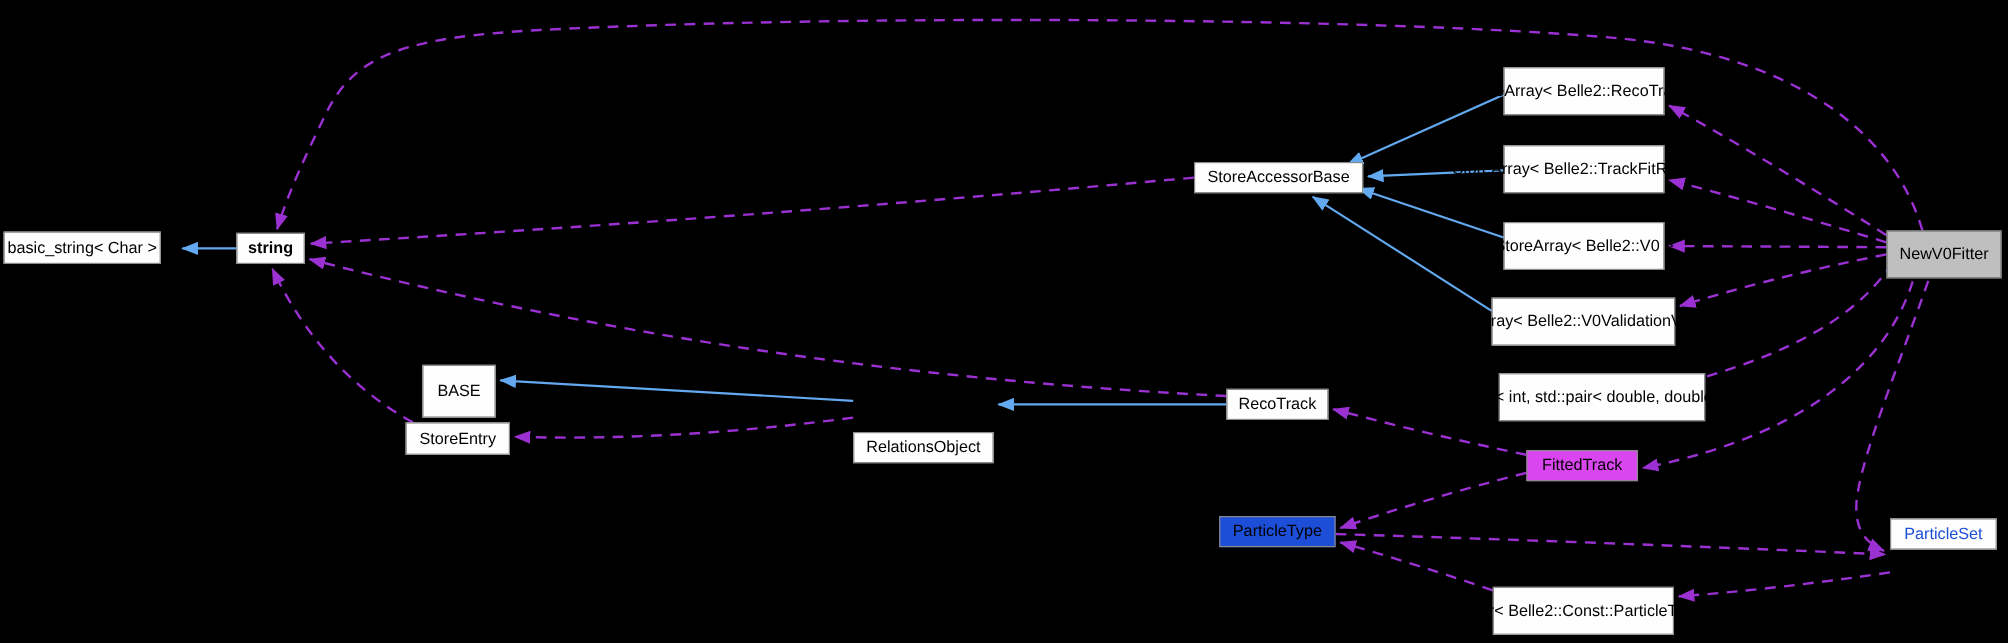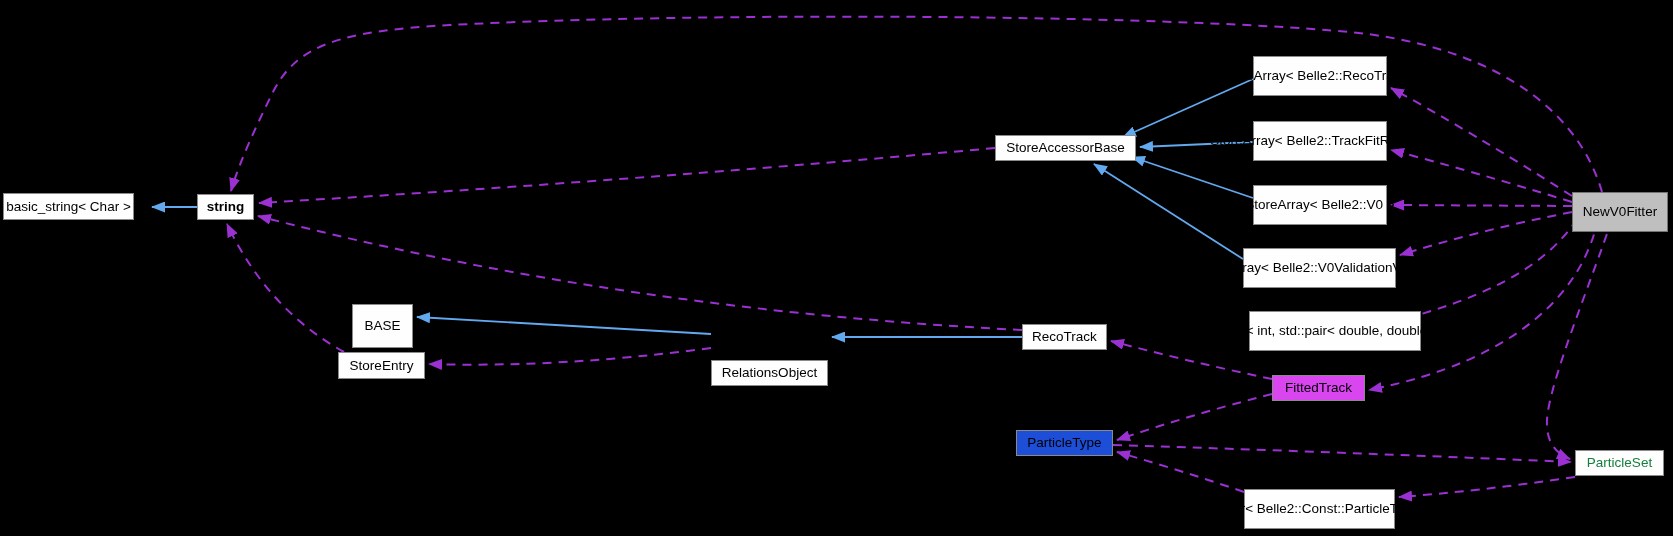--- a/index.html
+++ b/index.html
@@ -139,17 +139,17 @@
       <div class="node" style="left: 1272px; top: 375px; width: 93px; height: 26px; background: #d946ef; border: 1.5px solid rgb(138, 138, 138); color: rgb(0, 0, 0);">
         <span>FittedTrack</span>
       </div>
       <div class="node" style="left: 1016px; top: 430px; width: 97px; height: 26px; background: #1d4ed8; border: 1.5px solid rgb(138, 138, 138); color: rgb(0, 0, 0);">
         <span>ParticleType</span>
       </div>
       <div class="node" style="left: 1244px; top: 489px; width: 151px; height: 40px; background: rgb(254, 254, 254); border: 1.5px solid rgb(138, 138, 138); color: rgb(0, 0, 0); justify-content: center;">
         <span>vector&lt; Belle2::Const</span>
         <span>::ParticleType &gt;</span>
       </div>
-      <div class="node" style="left: 1575px; top: 450px; width: 89px; height: 26px; background: rgb(254, 254, 254); border: 1.5px solid rgb(138, 138, 138); color: #15803d;">
+      <div class="node" style="left: 1575px; top: 432px; width: 89px; height: 26px; background: rgb(254, 254, 254); border: 1.5px solid rgb(138, 138, 138); color: #1d4ed8;">
         <span>ParticleSet</span>
       </div>
     </div>
 </div>
 
 </body></html>

